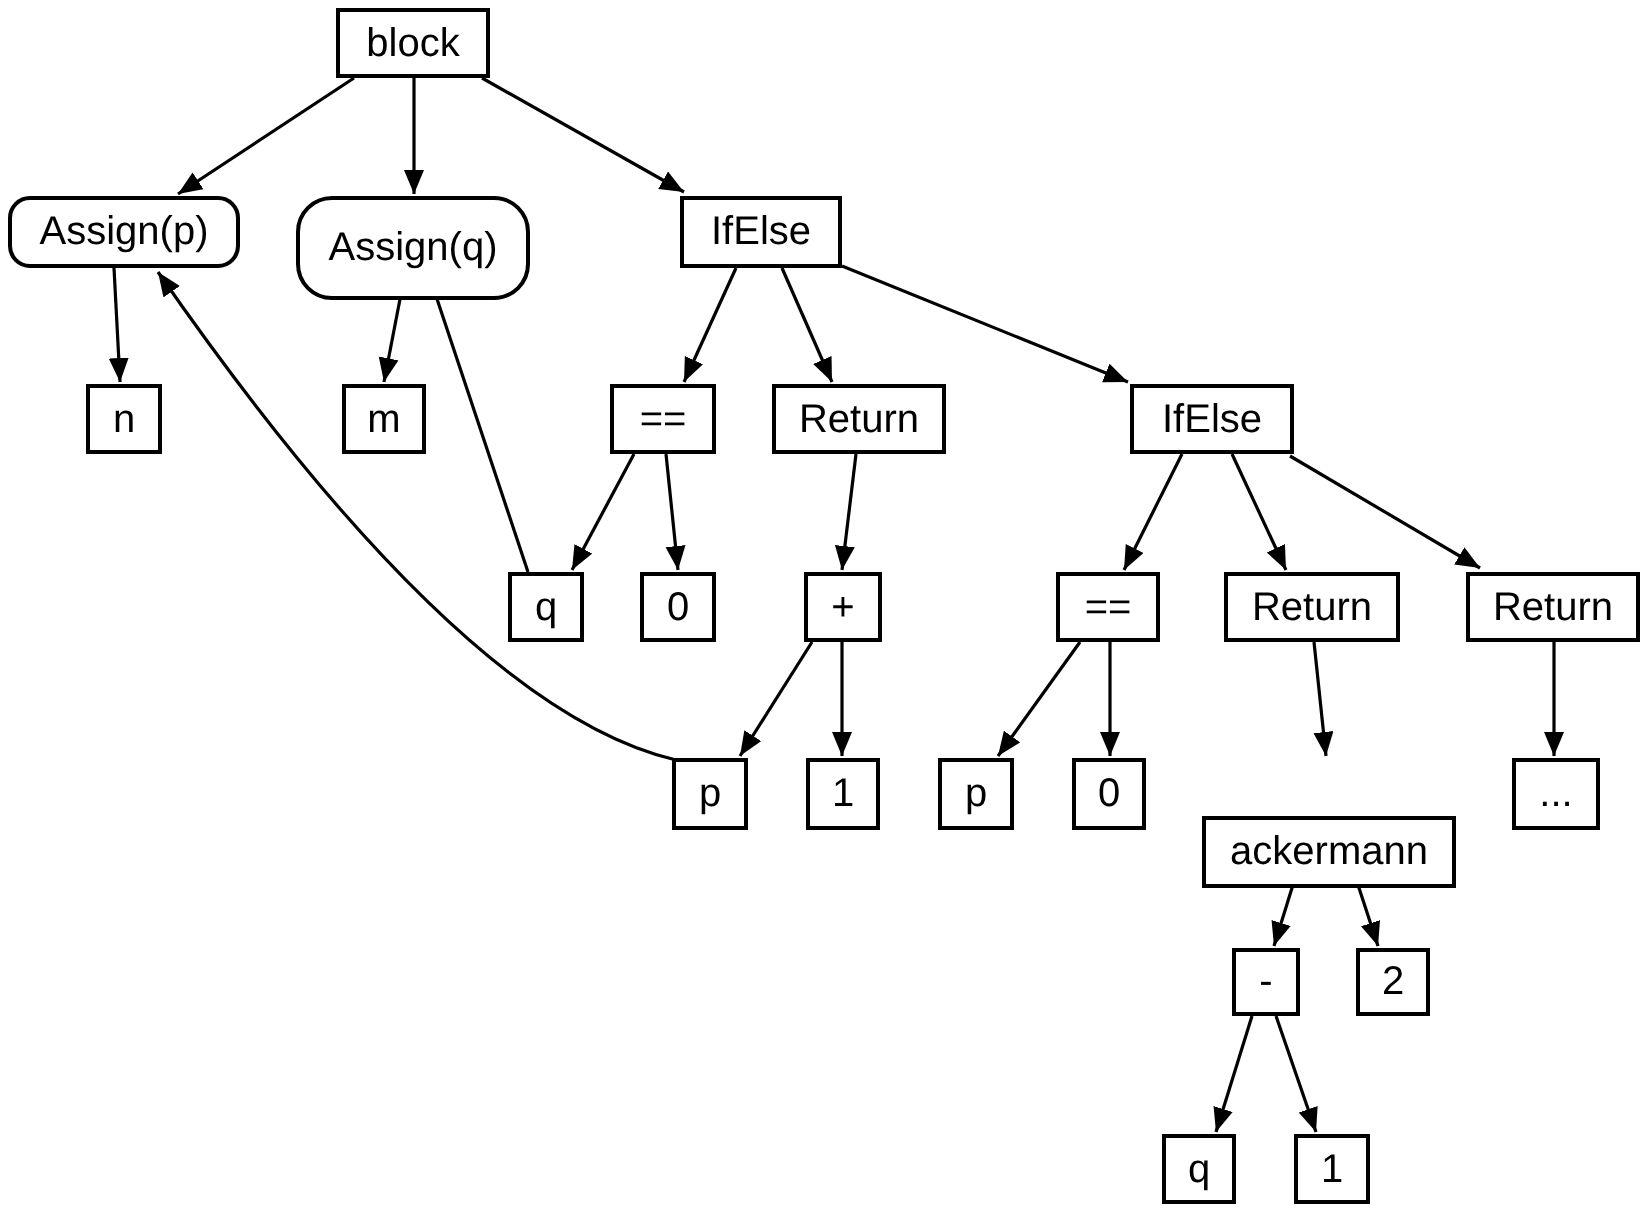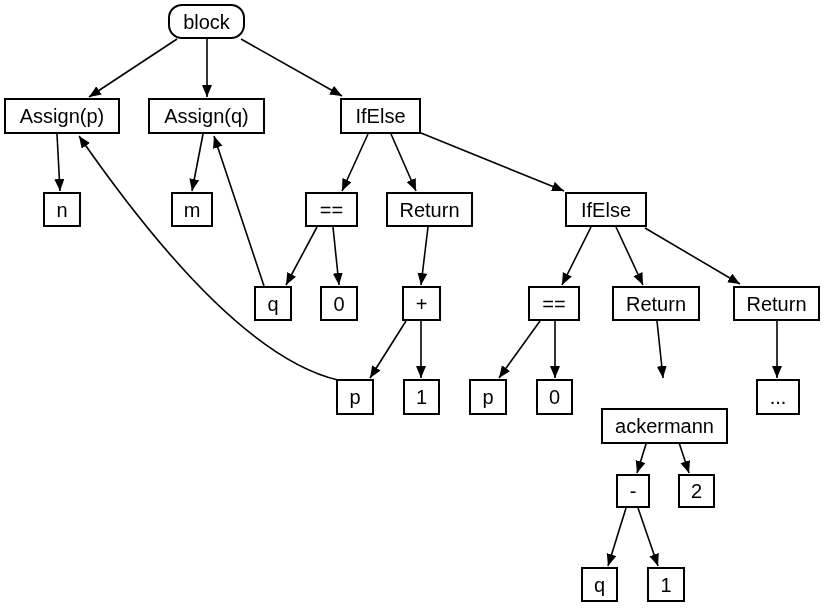--- a/index.html
+++ b/index.html
@@ -83,23 +83,23 @@
         <path d="M657,321 L663,378" class="edge" marker-end="url(#arrowhead)"></path>
         <path d="M777,321 L777,378" class="edge" marker-end="url(#arrowhead)"></path>
         <path d="M338,380 Q231,355 79,136" class="edge" marker-end="url(#arrowhead)"></path>
         <path d="M655,415 L637,473" class="edge" marker-end="url(#arrowhead)"></path>
         <path d="M670,415 L689,473" class="edge" marker-end="url(#arrowhead)"></path>
         <path d="M626,508 L608,566" class="edge" marker-end="url(#arrowhead)"></path>
         <path d="M638,508 L658,566" class="edge" marker-end="url(#arrowhead)"></path>
       </g>
   </svg>
   <div class="node-layer" id="node-layer">
-      <div class="node" style="left: 168px; top: 4px; width: 77px; height: 35px; border-radius: 14px;">block</div>
-      <div class="node" style="left: 4px; top: 98px; width: 116px; height: 36px;">Assign(p)</div>
-      <div class="node" style="left: 148px; top: 98px; width: 117px; height: 36px;">Assign(q)</div>
+      <div class="node" style="left: 168px; top: 4px; width: 77px; height: 35px;">block</div>
+      <div class="node" style="left: 4px; top: 98px; width: 116px; height: 36px; border-radius: 11px;">Assign(p)</div>
+      <div class="node" style="left: 148px; top: 98px; width: 117px; height: 52px; border-radius: 18px;">Assign(q)</div>
       <div class="node" style="left: 340px; top: 98px; width: 81px; height: 36px;">IfElse</div>
       <div class="node" style="left: 43px; top: 192px; width: 38px; height: 35px;">n</div>
       <div class="node" style="left: 171px; top: 192px; width: 42px; height: 35px;">m</div>
       <div class="node" style="left: 305px; top: 192px; width: 53px; height: 35px;">==</div>
       <div class="node" style="left: 386px; top: 192px; width: 87px; height: 35px;">Return</div>
       <div class="node" style="left: 565px; top: 192px; width: 82px; height: 35px;">IfElse</div>
       <div class="node" style="left: 254px; top: 286px; width: 38px; height: 35px;">q</div>
       <div class="node" style="left: 320px; top: 286px; width: 38px; height: 35px;">0</div>
       <div class="node" style="left: 402px; top: 286px; width: 39px; height: 35px;">+</div>
       <div class="node" style="left: 528px; top: 286px; width: 52px; height: 35px;">==</div>

